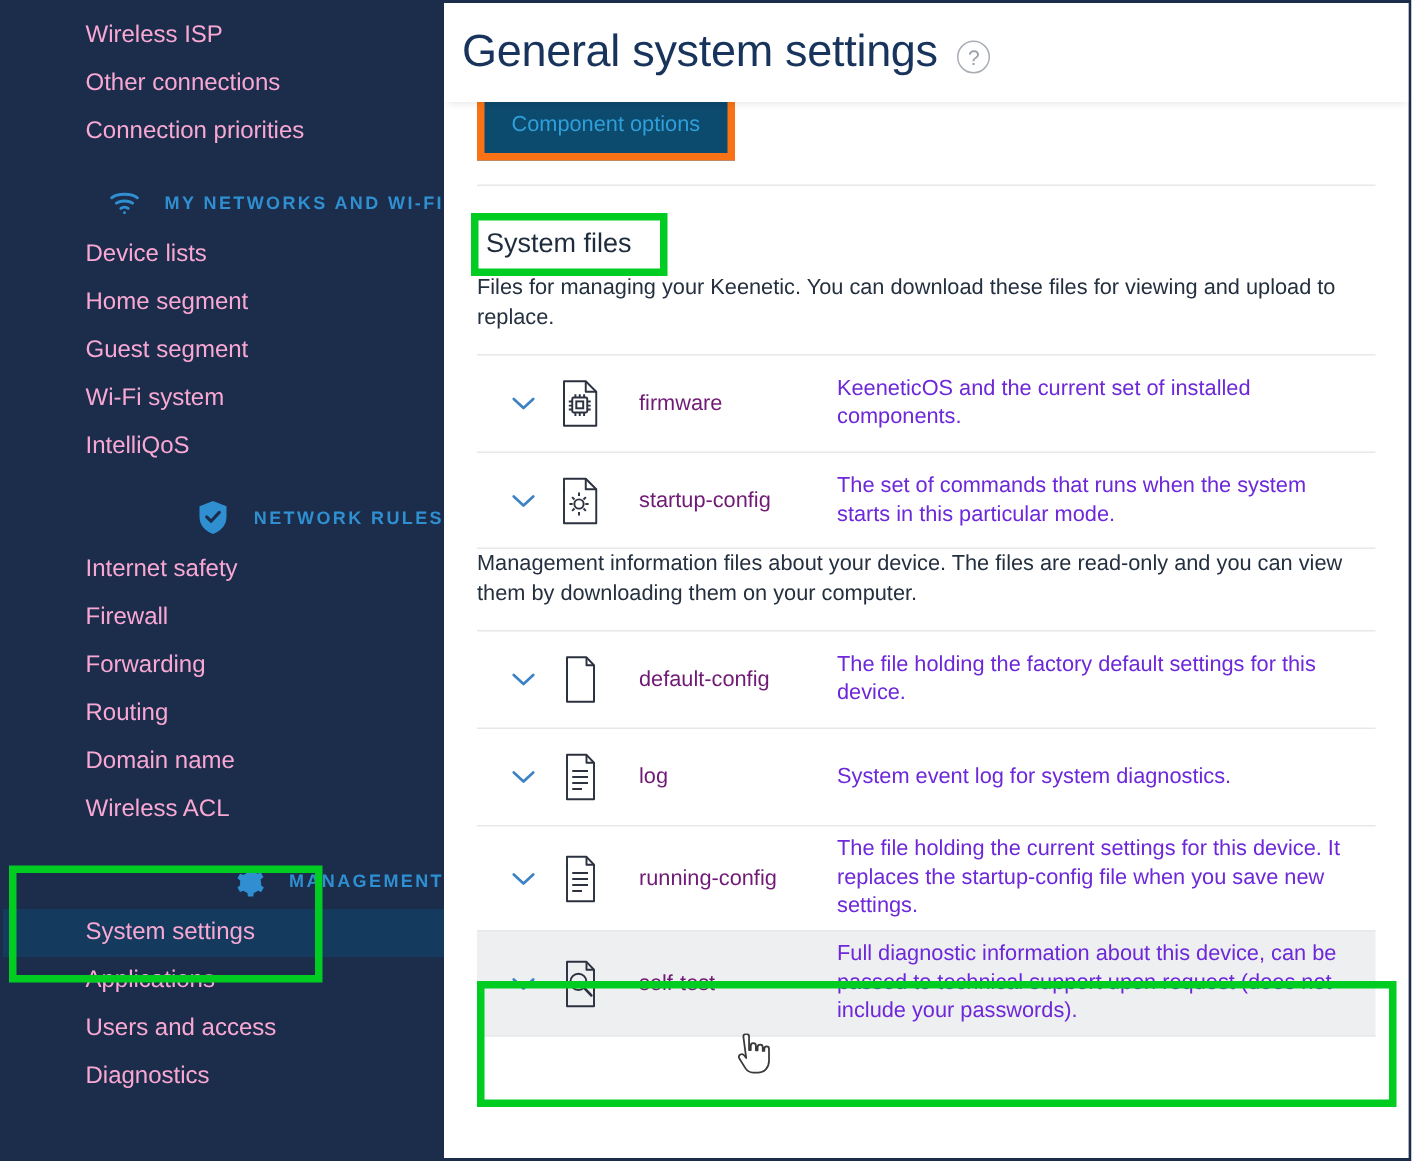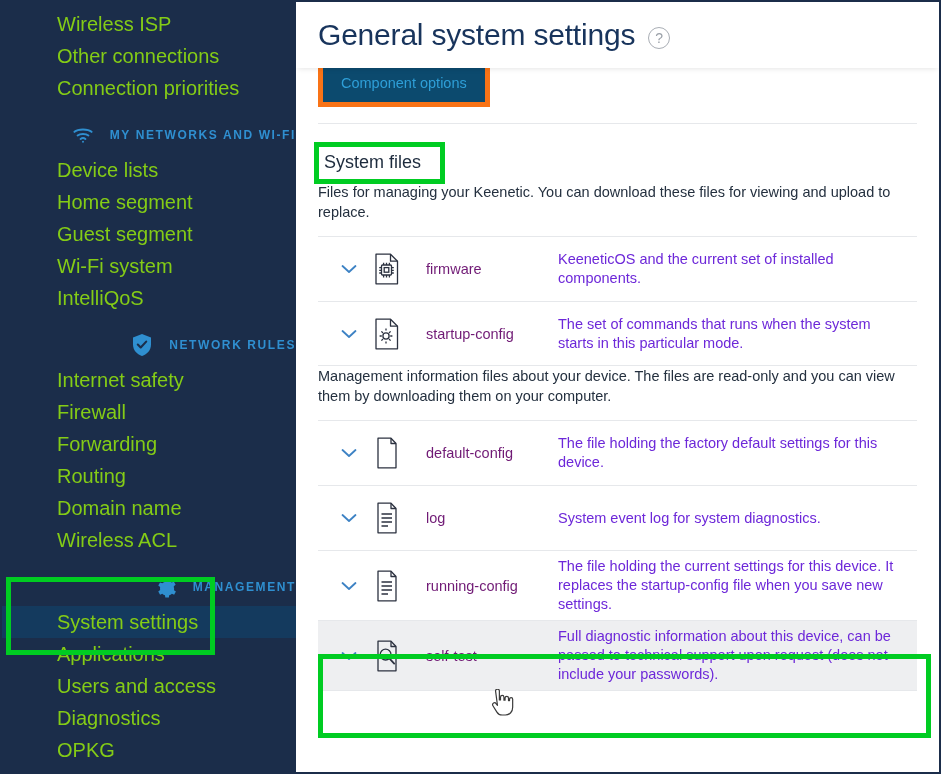--- a/index.html
+++ b/index.html
@@ -24,22 +24,22 @@
     background: #1b2d4a;
     color: #d8dee8;
     position: relative;
     overflow: hidden;
     padding-top: 6px;
   }
   .nav-item {
     height: 32px;
     line-height: 32px;
     padding-left: 55px;
-    font-size: 20px;
-    color: #84cc16;
+    font-size: 16px;
+    color: #f9a8d4;
     white-space: nowrap;
     cursor: pointer;
   }
   .nav-item.active { background: #143a5e; }
   .section {
     height: 38px;
     display: flex;
     align-items: center;
     padding-left: 14px;
     margin-top: 12px;
@@ -78,21 +78,21 @@
     background: #ffffff;
     overflow: hidden;
   }
   .page-header {
     position: absolute;
     top: 0; left: 0; right: 0;
     height: 66px;
     background: #fff;
     display: flex;
     align-items: center;
-    padding-left: 22px;
+    padding-left: 12px;
     z-index: 4;
     box-shadow: 0 3px 5px -2px rgba(0,0,0,0.10);
   }
   .page-title {
     font-size: 30px;
     color: #18345c;
     font-weight: normal;
     letter-spacing: -0.2px;
   }
   .help-icon {
@@ -292,23 +292,20 @@
     </div>
     <div class="nav-item">
       <span>Applications</span>
     </div>
     <div class="nav-item">
       <span>Users and access</span>
     </div>
     <div class="nav-item">
       <span>Diagnostics</span>
     </div>
-    <div class="nav-item">
-      <span>OPKG</span>
-    </div>
 
     <div class="hl-mgmt"></div>
   </nav>
 
   <main class="content">
 
     <header class="page-header">
       <h1 class="page-title">General system settings</h1>
       <span class="help-icon">?</span>
     </header>

